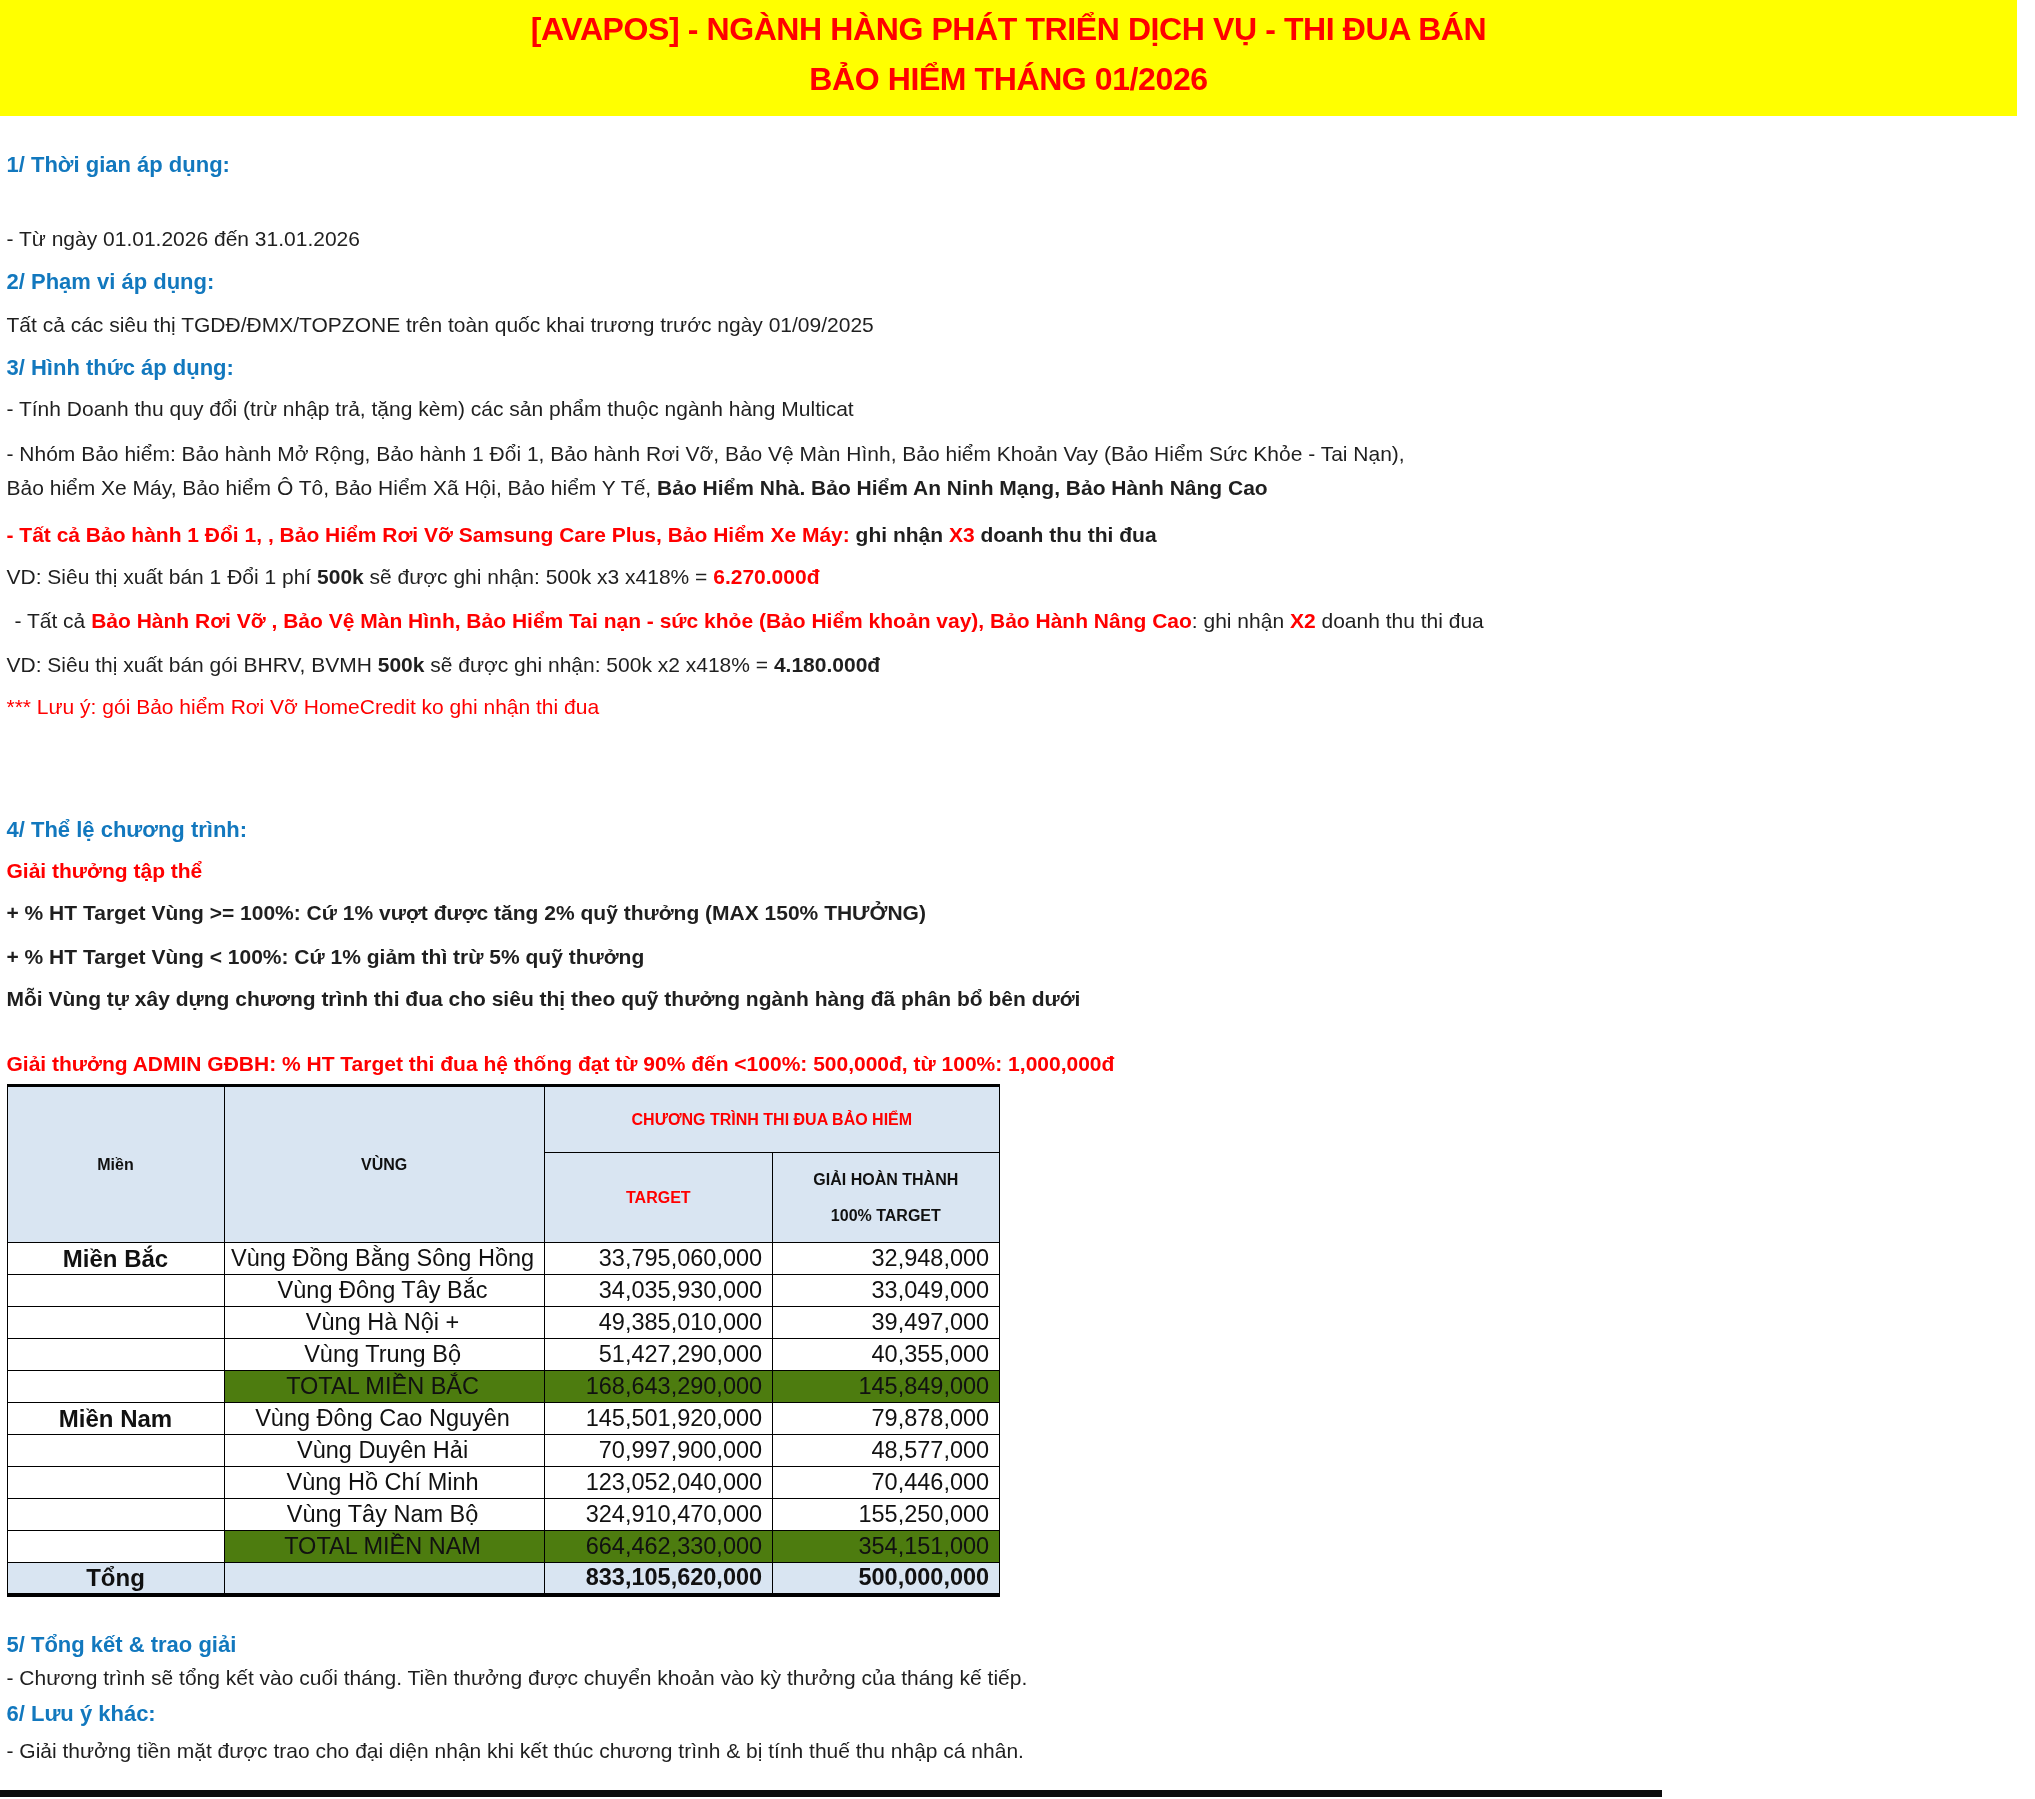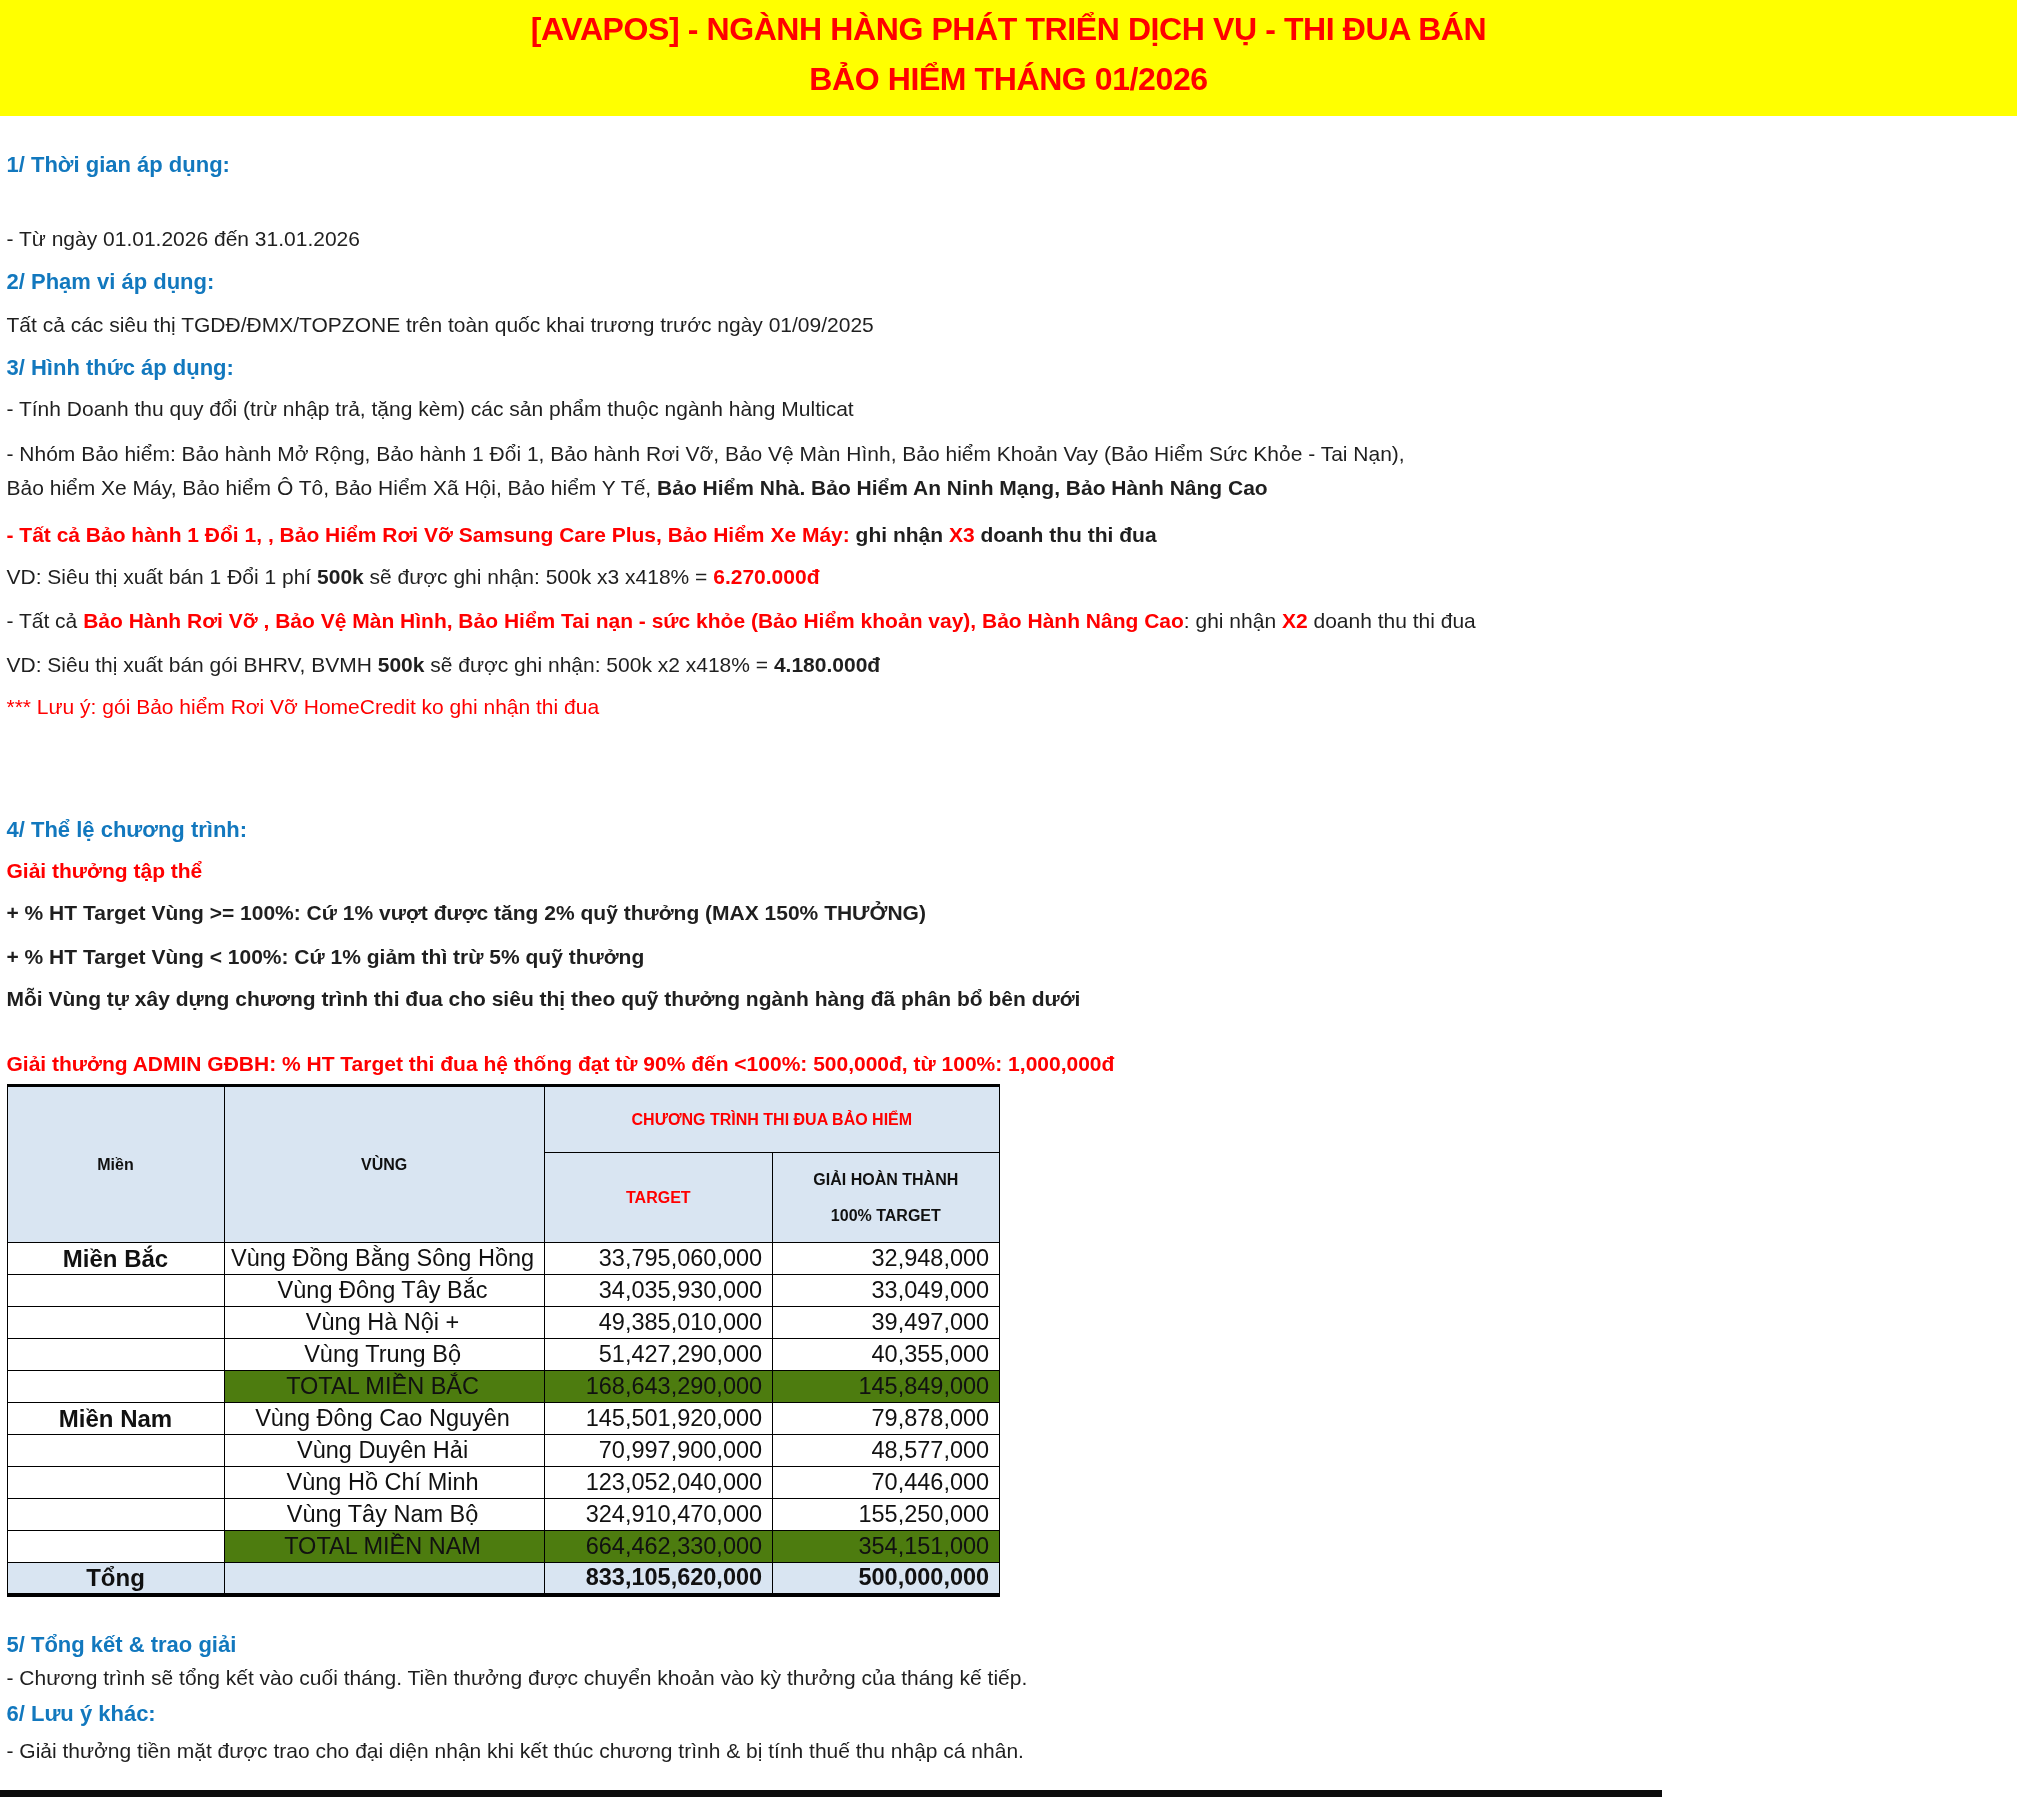--- a/index.html
+++ b/index.html
@@ -76,21 +76,21 @@
 
   <div class="blk h-blue" style="top:355px;">3/ Hình thức áp dụng:</div>
   <div class="blk body-t" style="top:397px;">- Tính Doanh thu quy đổi (trừ nhập trả, tặng kèm) các sản phẩm thuộc ngành hàng Multicat</div>
   <div class="blk body-t" style="top:442px;">- Nhóm Bảo hiểm: Bảo hành Mở Rộng, Bảo hành 1 Đổi 1, Bảo hành Rơi Vỡ, Bảo Vệ Màn Hình, Bảo hiểm Khoản Vay (Bảo Hiểm Sức Khỏe - Tai Nạn),</div>
   <div class="blk body-t" style="top:476px;"><span>Bảo hiểm Xe Máy, Bảo hiểm Ô Tô, Bảo Hiểm Xã Hội, Bảo hiểm Y Tế, </span><span class="b">Bảo Hiểm Nhà. Bảo Hiểm An Ninh Mạng, Bảo Hành Nâng Cao</span></div>
 
   <div class="blk body-t" style="top:523px;"><span class="redb">- Tất cả Bảo hành 1 Đổi 1, , Bảo Hiểm Rơi Vỡ Samsung Care Plus, Bảo Hiểm Xe Máy:</span><span class="b"> ghi nhận </span><span class="redb">X3</span><span class="b"> doanh thu thi đua</span></div>
 
   <div class="blk body-t" style="top:565px;"><span>VD: Siêu thị xuất bán 1 Đổi 1 phí </span><span class="b">500k</span><span> sẽ được ghi nhận: 500k x3 x418% = </span><span class="redb">6.270.000đ</span></div>
 
-  <div class="blk body-t" style="top:609px;"><span>- Tất cả </span><span class="redb">Bảo Hành Rơi Vỡ , Bảo Vệ Màn Hình, Bảo Hiểm Tai nạn - sức khỏe (Bảo Hiểm khoản vay), Bảo Hành Nâng Cao</span><span>: ghi nhận </span><span class="redb">X2</span><span> doanh thu thi đua</span></div>
+  <div class="blk body-t" style="top:609px;margin-left:8px;"><span>- Tất cả </span><span class="redb">Bảo Hành Rơi Vỡ , Bảo Vệ Màn Hình, Bảo Hiểm Tai nạn - sức khỏe (Bảo Hiểm khoản vay), Bảo Hành Nâng Cao</span><span>: ghi nhận </span><span class="redb">X2</span><span> doanh thu thi đua</span></div>
 
   <div class="blk body-t" style="top:653px;"><span>VD: Siêu thị xuất bán gói BHRV, BVMH </span><span class="b">500k</span><span> sẽ được ghi nhận: 500k x2 x418% = </span><span class="b">4.180.000đ</span></div>
 
   <div class="blk body-t red" style="top:695px;">*** Lưu ý: gói Bảo hiểm Rơi Vỡ HomeCredit ko ghi nhận thi đua</div>
 
   <div class="blk h-blue" style="top:817px;">4/ Thể lệ chương trình:</div>
   <div class="blk body-t redb" style="top:859px;">Giải thưởng tập thể</div>
   <div class="blk body-t b" style="top:901px;">+ % HT Target Vùng &gt;= 100%: Cứ 1% vượt được tăng 2% quỹ thưởng (MAX 150% THƯỞNG)</div>
   <div class="blk body-t b" style="top:945px;">+ % HT Target Vùng &lt; 100%: Cứ 1% giảm thì trừ 5% quỹ thưởng</div>
   <div class="blk body-t b" style="top:987px;">Mỗi Vùng tự xây dựng chương trình thi đua cho siêu thị theo quỹ thưởng ngành hàng đã phân bổ bên dưới</div>

